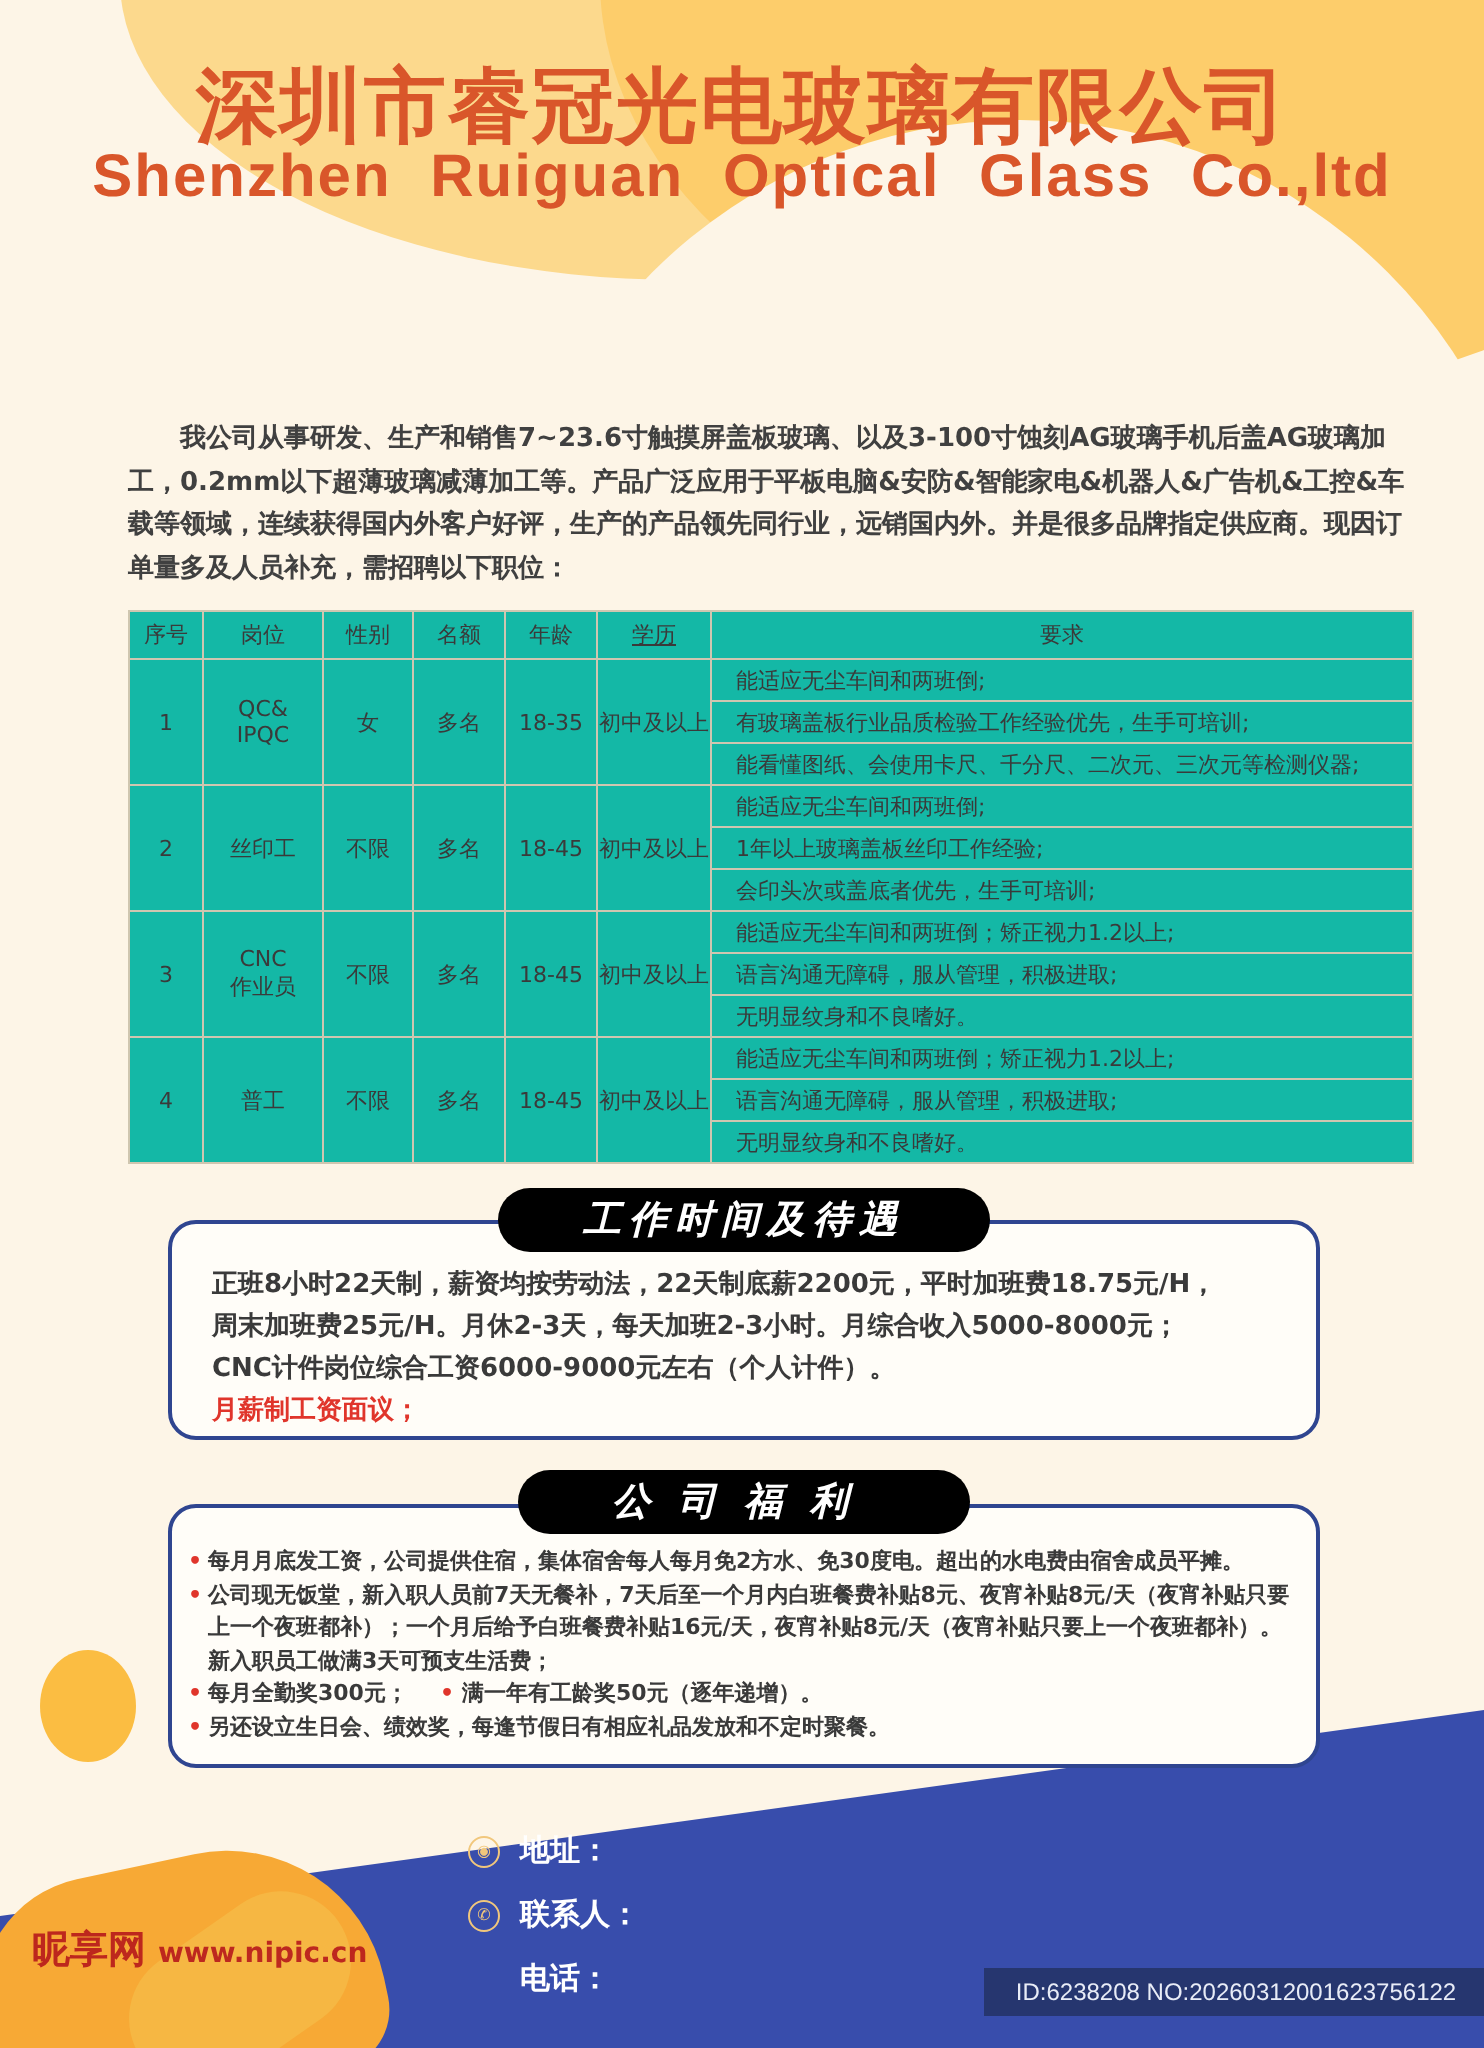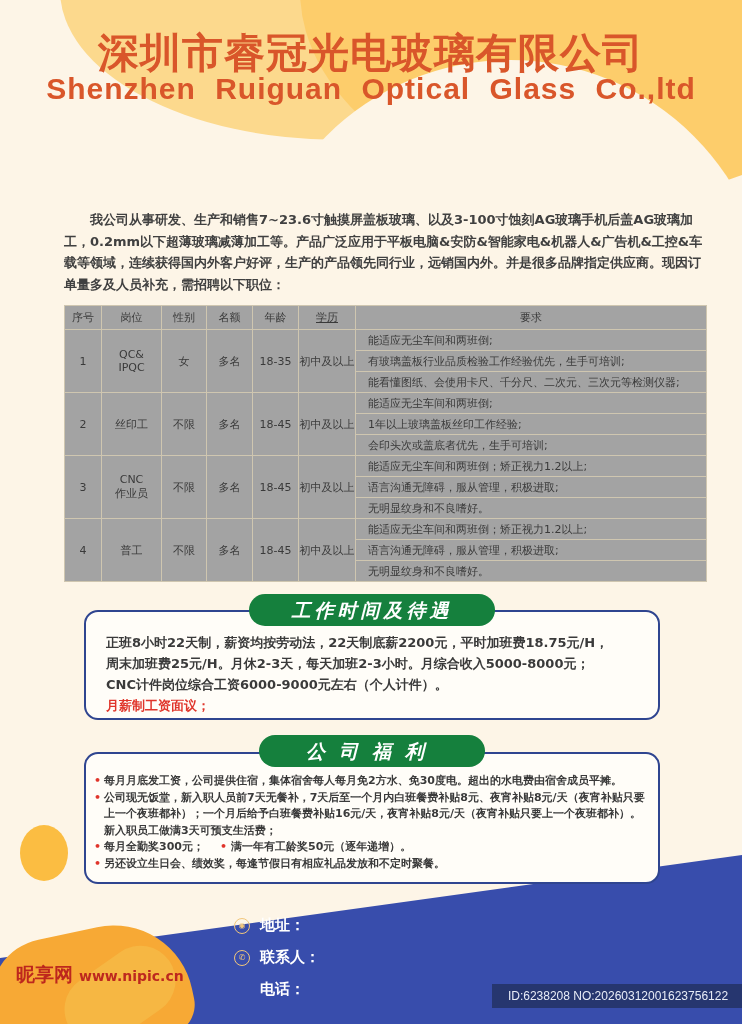--- a/index.html
+++ b/index.html
@@ -12,31 +12,31 @@
   .yellow-dot { position: absolute; left: 20px; top: 825px; width: 48px; height: 56px; border-radius: 50%; background: #fbbd42; }
   .leaf { position: absolute; left: -10px; top: 930px; width: 200px; height: 120px; background: #f7a935; border-radius: 60px 80px 30px 40px; transform: rotate(-12deg); }
   .leaf2 { position: absolute; left: 60px; top: 960px; width: 120px; height: 70px; background: #f6b743; border-radius: 40px; transform: rotate(-35deg); }
 
   .title-cn { position: absolute; top: 26px; left: 0; width: 742px; text-align: center; font-size: 41px; font-weight: bold; color: #d9562a; letter-spacing: 1px; }
   .title-en { position: absolute; top: 72px; left: 0; width: 742px; text-align: center; font-family: "Liberation Sans", sans-serif; font-size: 30px; font-weight: bold; color: #d9562a; letter-spacing: 1px; word-spacing: 10px; }
   .hero { position: absolute; top: 108px; left: 0; width: 742px; text-align: center; font-size: 84px; font-weight: bold; font-style: italic; color: #f08d2a; letter-spacing: 110px; padding-left: 110px; text-shadow: -5px 4px 0 #e03a2a; }
 
   .intro { position: absolute; top: 209px; left: 64px; width: 642px; font-size: 13px; line-height: 21.5px; font-weight: bold; color: #404040; text-indent: 2em; }
 
-  table.jobs { position: absolute; top: 305px; left: 64px; width: 643px; border-collapse: collapse; font-size: 11px; color: #3a3a3a; background: #a3a3a3; }
+  table.jobs { position: absolute; top: 305px; left: 64px; width: 643px; border-collapse: collapse; font-size: 11px; color: #3a3a3a; background: #14b8a6; }
   table.jobs th, table.jobs td { border: 1px solid #cfc6b0; text-align: center; font-weight: normal; }
   table.jobs th { height: 24px; }
   table.jobs td { height: 21px; }
   table.jobs td.req { text-align: left; padding-left: 12px; }
   .c1 { width: 37px; } .c2 { width: 60px; } .c3 { width: 45px; } .c4 { width: 46px; } .c5 { width: 46px; } .c6 { width: 57px; text-decoration: underline; }
 
   .panel { position: absolute; left: 84px; width: 576px; border: 2.5px solid #2f4590; border-radius: 14px; background: #fffdf8; }
   .panel1 { top: 610px; height: 110px; }
   .panel2 { top: 752px; height: 132px; }
-  .pill { position: absolute; left: 50%; transform: translateX(-50%); height: 32px; padding: 0 30px; background: #15803d; color: #fff; border-radius: 16px; font-size: 19px; font-weight: bold; font-style: italic; line-height: 32px; white-space: nowrap; }
+  .pill { position: absolute; left: 50%; transform: translateX(-50%); height: 32px; padding: 0 30px; background: #000000; color: #fff; border-radius: 16px; font-size: 19px; font-weight: bold; font-style: italic; line-height: 32px; white-space: nowrap; }
   .pill1 { top: -18px; width: 246px; text-align: center; letter-spacing: 4px; }
   .pill2 { top: -19px; width: 226px; text-align: center; letter-spacing: 14px; }
   .work { padding: 20px 0 0 20px; font-size: 13px; line-height: 21px; font-weight: bold; color: #3a3a3a; }
   .work .red { color: #e0352b; }
   .benefits { padding: 19px 12px 0 8px; font-size: 11px; line-height: 16.5px; font-weight: bold; color: #3a3a3a; list-style: none; }
   .benefits li { padding-left: 10px; position: relative; }
   .benefits .dot { position: absolute; left: 0; color: #e0352b; }
   .benefits .dot2 { color: #e0352b; margin: 0 4px 0 16px; }
 
   .contact { position: absolute; left: 234px; color: #fff; font-size: 15px; font-weight: bold; display: flex; align-items: center; }

